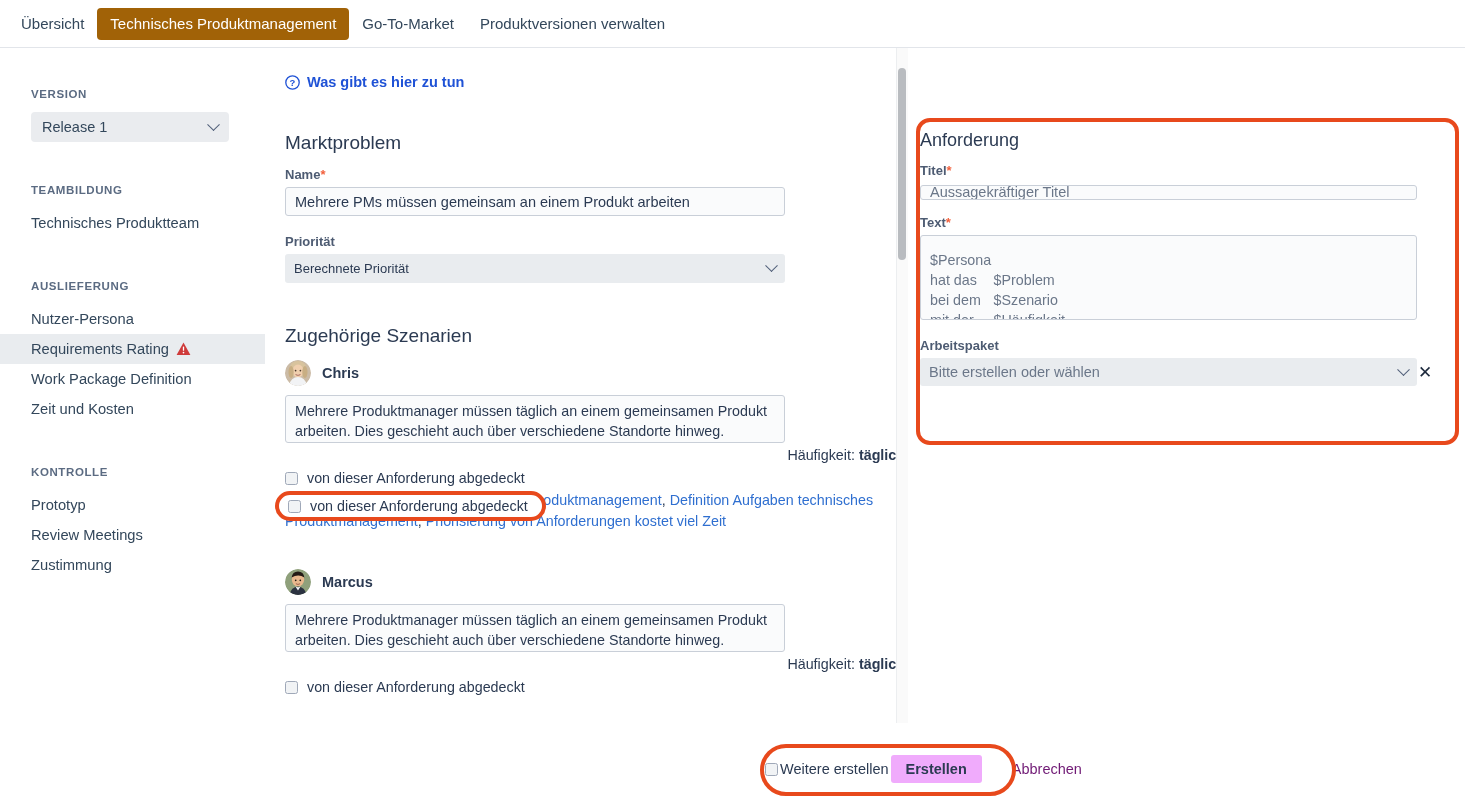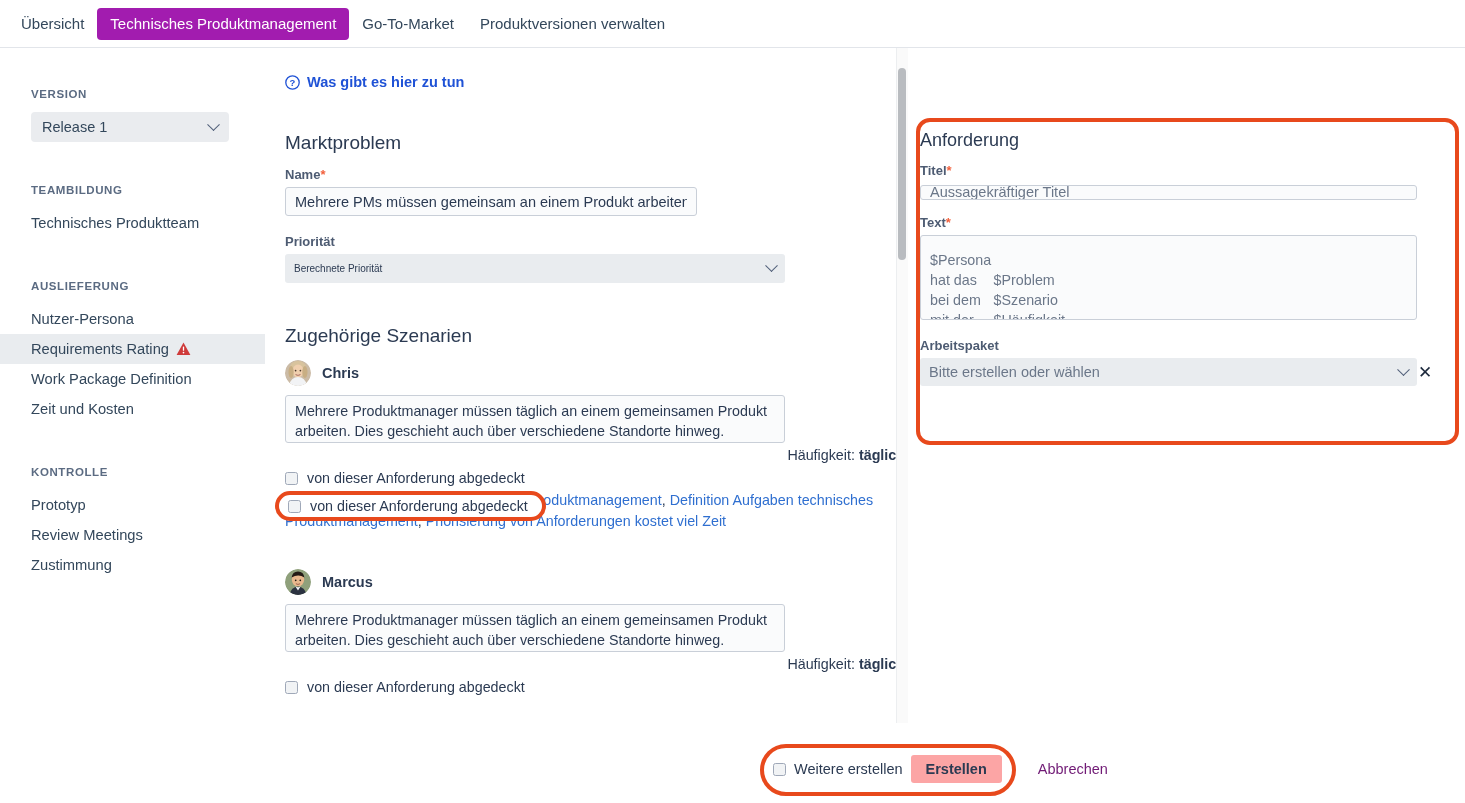--- a/index.html
+++ b/index.html
@@ -30,21 +30,21 @@
   .tab {
     font-size: 15px;
     color: #33475b;
     padding: 7px 13px;
     border-radius: 4px;
     white-space: nowrap;
     cursor: pointer;
     line-height: 18px;
   }
   .tab.active {
-    background: #a21caf;
+    background: #a16207;
     color: #ffffff;
     font-weight: 400;
   }
 
   
   .sidebar {
     position: absolute;
     top: 48px; left: 0;
     width: 265px; height: 755px;
     padding-top: 40px;
@@ -119,36 +119,36 @@
     font-weight: 400;
   }
   .flabel {
     font-size: 13px;
     font-weight: bold;
     color: #4d5b72;
     margin-bottom: 5px;
   }
   .req-star { color: #f2603c; font-weight: bold; }
   .text-input {
-    width: 412px; height: 29px;
+    width: 500px; height: 29px;
     border: 1px solid #c9cfd8;
     border-radius: 3px;
     background: #fafbfc;
     font-size: 14.5px;
     color: #2b3a52;
     padding: 0 9px;
     font-family: "Liberation Sans", sans-serif;
     outline: none;
   }
   .sel-input {
     width: 500px; height: 29px;
     border: none;
     border-radius: 3px;
     background: #e9ecef;
-    font-size: 10px;
+    font-size: 13px;
     color: #2b3a52;
     padding: 0 9px;
     display: flex; align-items: center;
     justify-content: space-between;
     cursor: pointer;
   }
   .spacer-18 { height: 18px; }
 
   .scen-head {
     display: flex; align-items: center;
@@ -325,25 +325,24 @@
     left: 760px; top: 744px;
     width: 256px; height: 52px;
     border-radius: 28px;
   }
 
   
   .bottombar {
     position: absolute;
     left: 765px; top: 755px;
     display: flex; align-items: center;
-    gap: 8px;
-    margin-left: 8px;
+    gap: 2px;
   }
   .btn-primary {
-    background: #fca5a5;
+    background: #f0abfc;
     border: none;
     border-radius: 3px;
     font-size: 14.5px;
     font-weight: bold;
     color: #2b3a52;
     padding: 6px 15px;
     cursor: pointer;
     font-family: "Liberation Sans", sans-serif;
   }
   .link-cancel {

